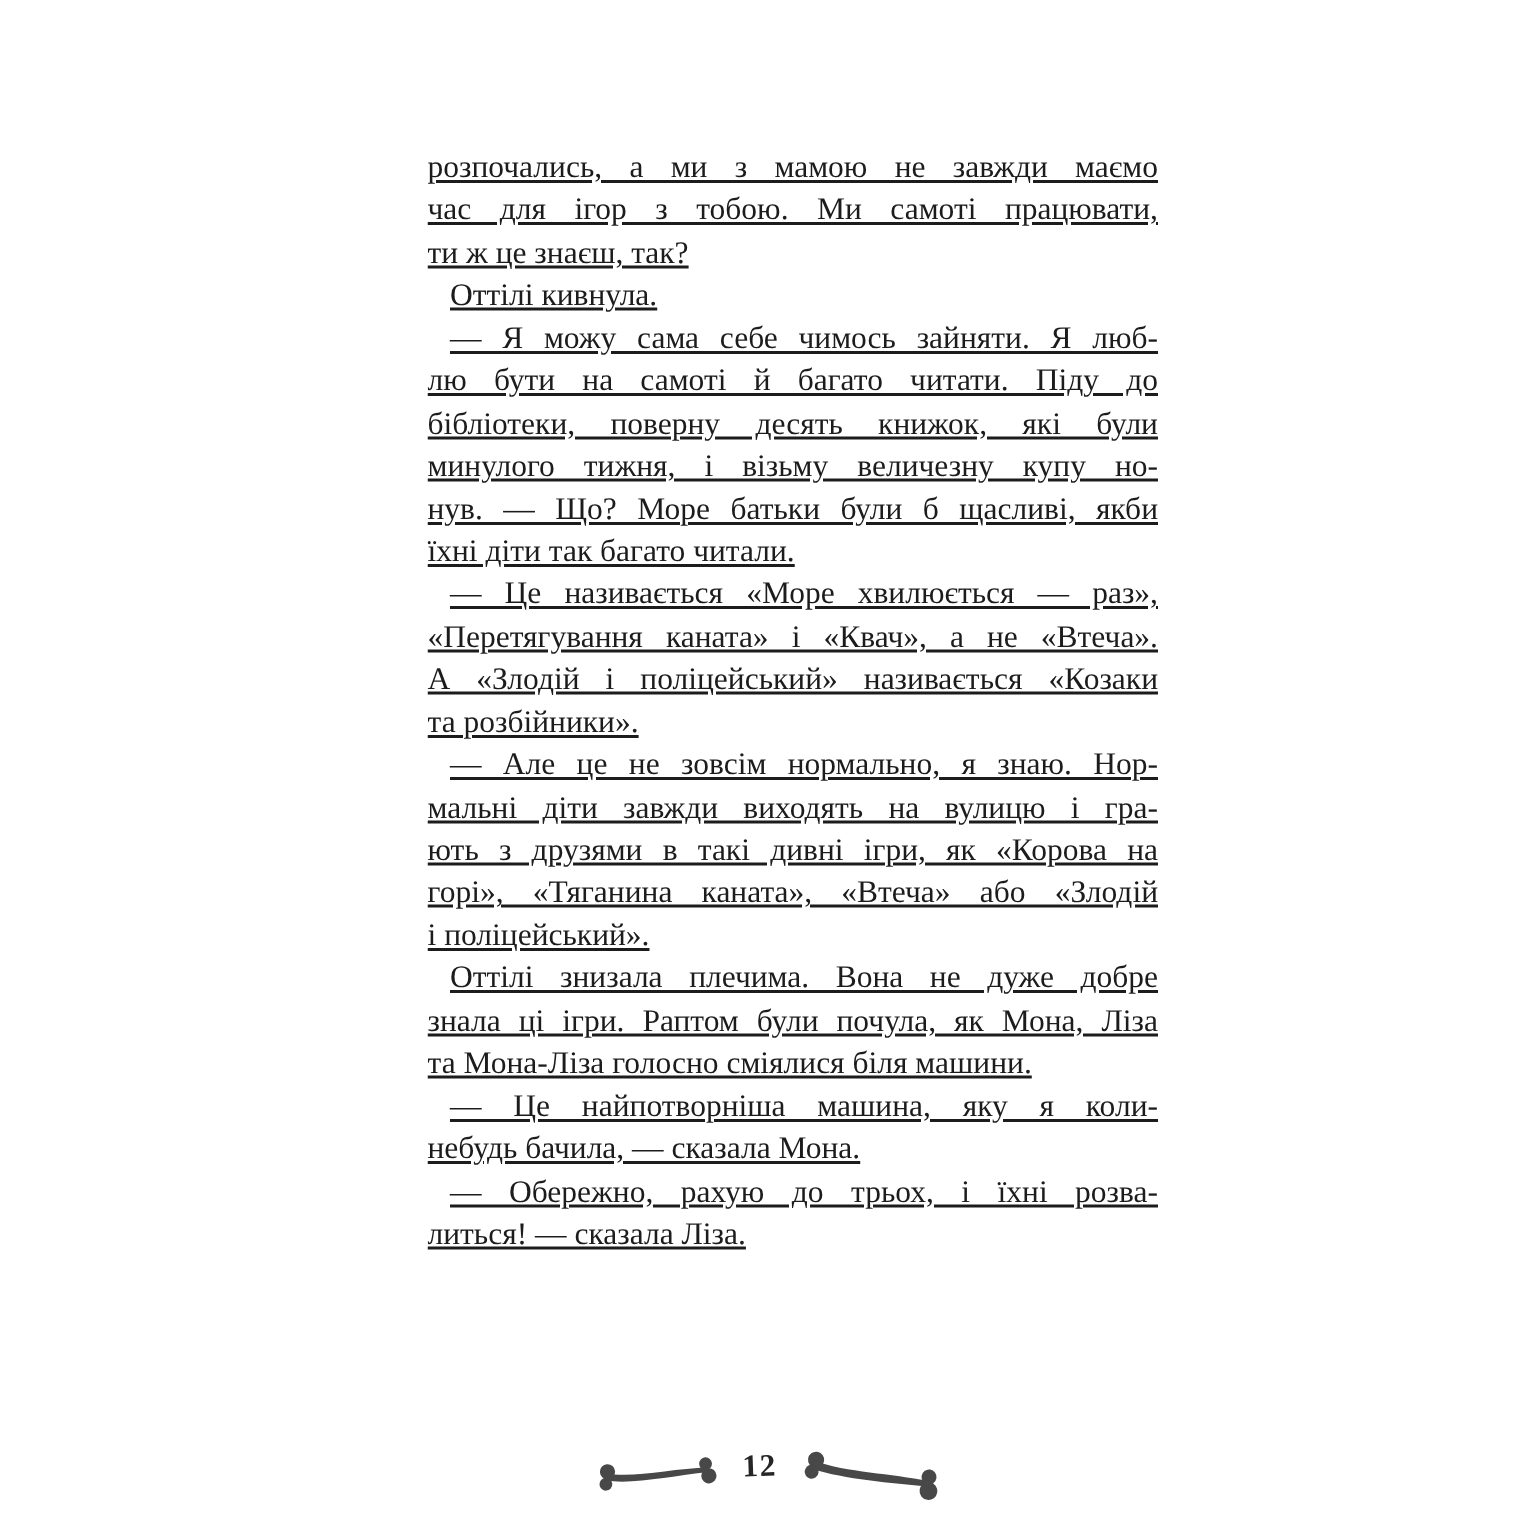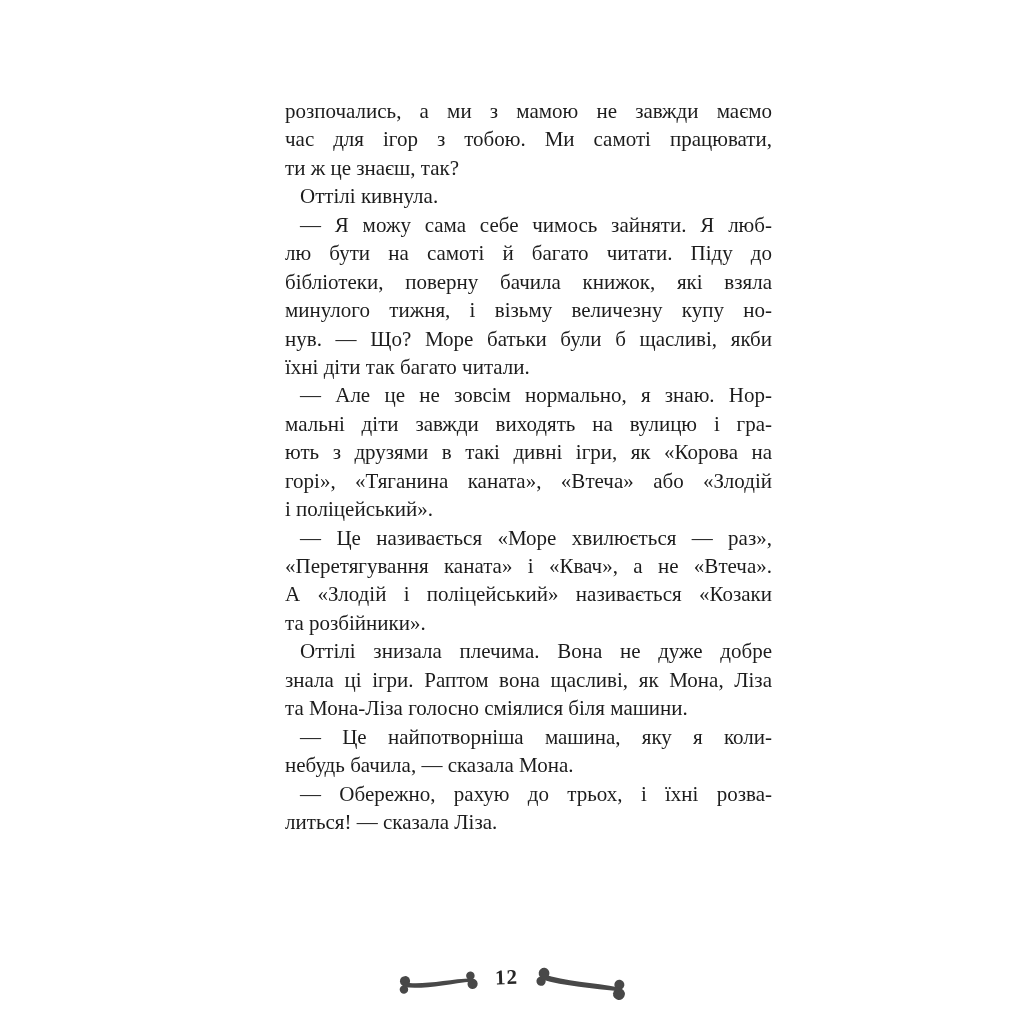--- a/index.html
+++ b/index.html
@@ -21,21 +21,21 @@
   .text-block {
     position: absolute;
     left: 285px;
     top: 97px;
     width: 487px;
     font-size: 21px;
     line-height: 28.45px;
     color: #1c1c1c;
     overflow: hidden;
   }
-  .para { margin: 0; padding: 0; }
+  .para { margin: 0; padding: 0; text-decoration: underline; }
   .line {
     height: 28.45px;
     text-align: justify;
     text-align-last: justify;
     white-space: normal;
   }
   .line.lastline { text-align-last: left; }
   .line.indent { text-indent: 15px; }
 
   .page-footer {
@@ -81,41 +81,41 @@
         <div class="line">розпочались, а ми з мамою не завжди маємо</div>
         <div class="line">час для ігор з тобою. Ми самоті працювати,</div>
         <div class="line lastline">ти ж це знаєш, так?</div>
       </div>
       <div class="para">
         <div class="line lastline indent">Оттілі кивнула.</div>
       </div>
       <div class="para">
         <div class="line indent">— Я можу сама себе чимось зайняти. Я люб-</div>
         <div class="line">лю бути на самоті й багато читати. Піду до</div>
-        <div class="line">бібліотеки, поверну бачила книжок, які взяла</div>
+        <div class="line">бібліотеки, поверну десять книжок, які були</div>
         <div class="line">минулого тижня, і візьму величезну купу но-</div>
         <div class="line">нув. — Що? Море батьки були б щасливі, якби</div>
         <div class="line lastline">їхні діти так багато читали.</div>
+      </div>
+      <div class="para">
+        <div class="line indent">— Це називається «Море хвилюється — раз»,</div>
+        <div class="line">«Перетягування каната» і «Квач», а не «Втеча».</div>
+        <div class="line">А «Злодій і поліцейський» називається «Козаки</div>
+        <div class="line lastline">та розбійники».</div>
       </div>
       <div class="para">
         <div class="line indent">— Але це не зовсім нормально, я знаю. Нор-</div>
         <div class="line">мальні діти завжди виходять на вулицю і гра-</div>
         <div class="line">ють з друзями в такі дивні ігри, як «Корова на</div>
         <div class="line">горі», «Тяганина каната», «Втеча» або «Злодій</div>
         <div class="line lastline">і поліцейський».</div>
       </div>
       <div class="para">
-        <div class="line indent">— Це називається «Море хвилюється — раз»,</div>
-        <div class="line">«Перетягування каната» і «Квач», а не «Втеча».</div>
-        <div class="line">А «Злодій і поліцейський» називається «Козаки</div>
-        <div class="line lastline">та розбійники».</div>
-      </div>
-      <div class="para">
         <div class="line indent">Оттілі знизала плечима. Вона не дуже добре</div>
-        <div class="line">знала ці ігри. Раптом вона щасливі, як Мона, Ліза</div>
+        <div class="line">знала ці ігри. Раптом були почула, як Мона, Ліза</div>
         <div class="line lastline">та Мона-Ліза голосно сміялися біля машини.</div>
       </div>
       <div class="para">
         <div class="line indent">— Це найпотворніша машина, яку я коли-</div>
         <div class="line lastline">небудь бачила, — сказала Мона.</div>
       </div>
       <div class="para">
         <div class="line indent">— Обережно, рахую до трьох, і їхні розва-</div>
         <div class="line lastline">литься! — сказала Ліза.</div>
       </div>

